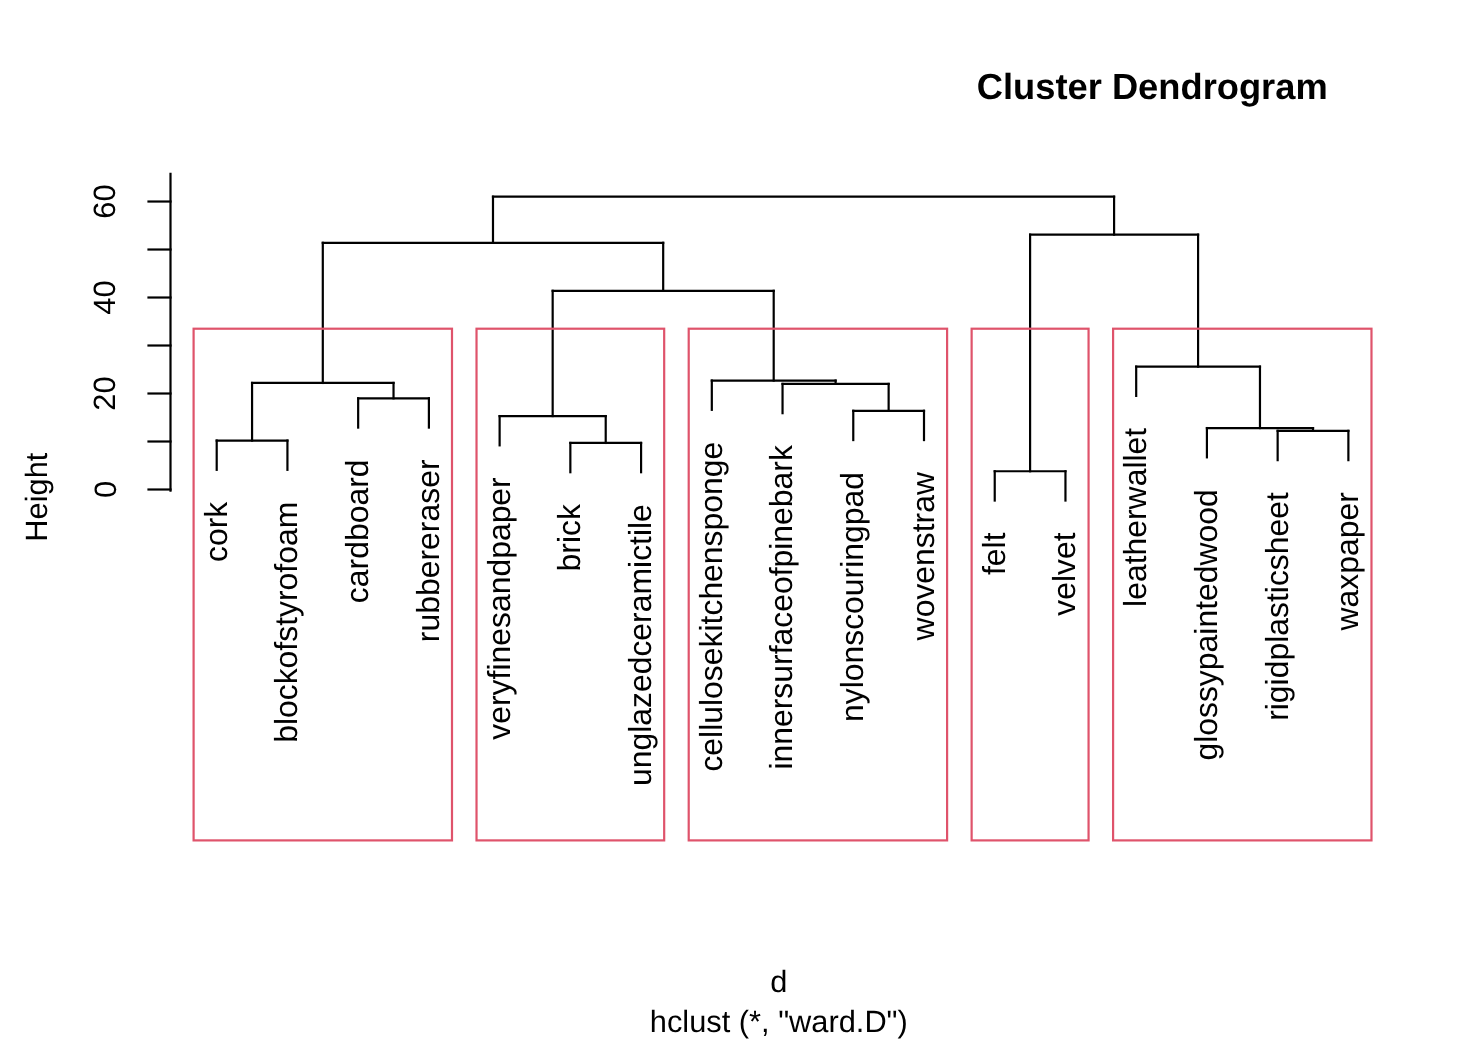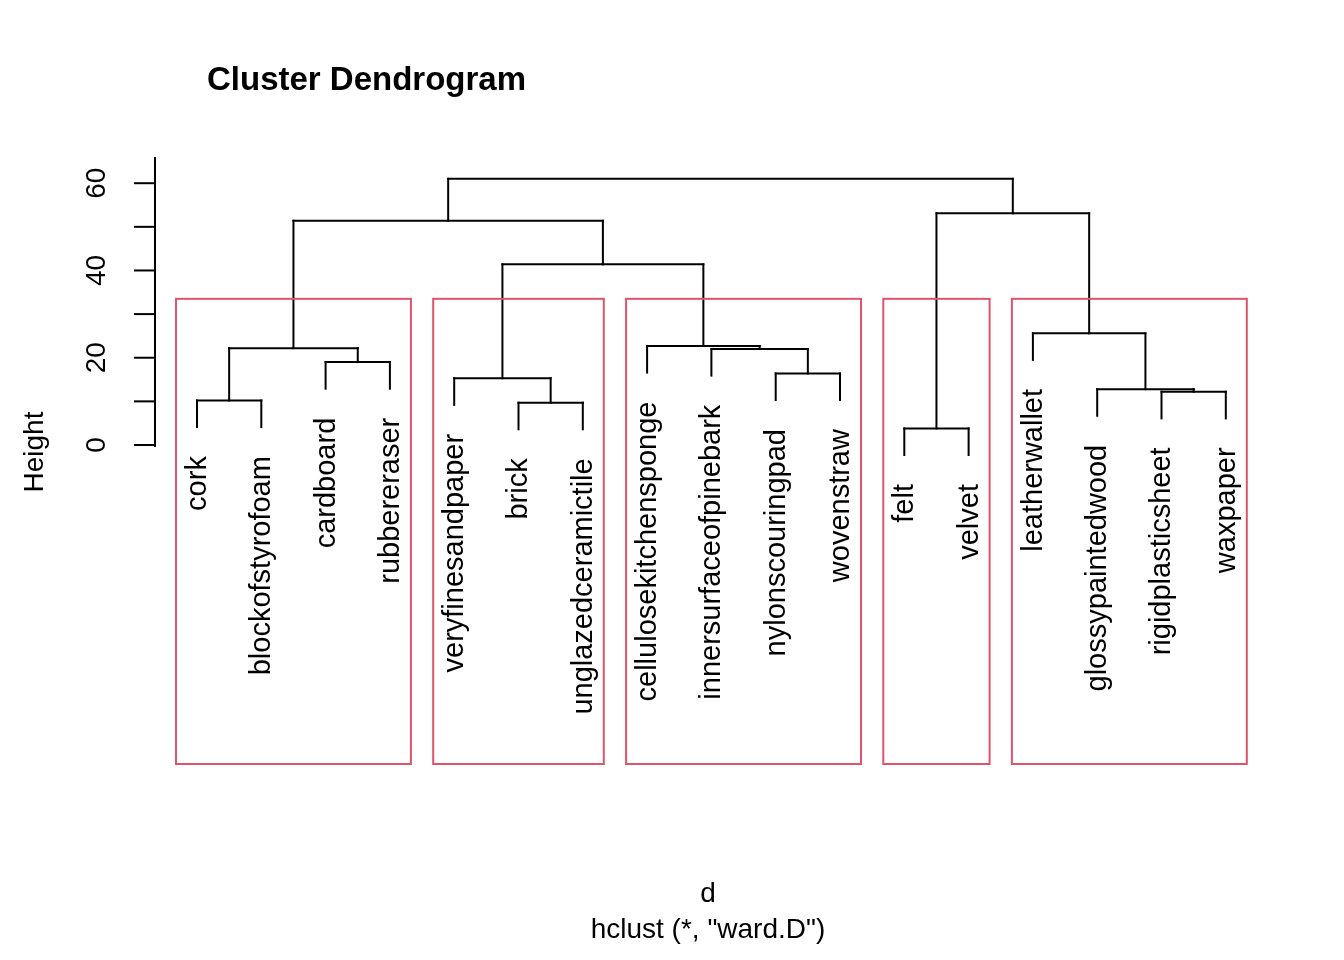--- a/index.html
+++ b/index.html
@@ -1,20 +1,20 @@
 <!DOCTYPE html>
 <html><head>
 <meta charset="utf-8">
 <style>
   html,body{margin:0;padding:0;}
   body{width:1344px;height:960px;background:#ffffff;overflow:hidden;
        font-family:"Liberation Sans", sans-serif;color:#000;}
   #canvas{position:relative;width:1344px;height:960px;background:#fff;}
   .chart-title{position:absolute;left:207px;top:60px;width:1000px;height:38px;
-    text-align:left;font-size:33px;font-weight:bold;line-height:38px;}
+    text-align:right;font-size:33px;font-weight:bold;line-height:38px;}
   .ylab{position:absolute;left:-66px;top:438px;width:200px;height:28px;line-height:28px;
     text-align:center;font-size:28px;transform:rotate(-90deg);}
   .caption1{position:absolute;left:208px;top:878px;width:1000px;height:30px;
     text-align:center;font-size:28px;line-height:30px;}
   .caption2{position:absolute;left:208px;top:914px;width:1000px;height:30px;
     text-align:center;font-size:28px;line-height:30px;}
   svg{position:absolute;left:0;top:0;}
   svg text{font-family:"Liberation Sans", sans-serif;}
 </style>
 </head>

